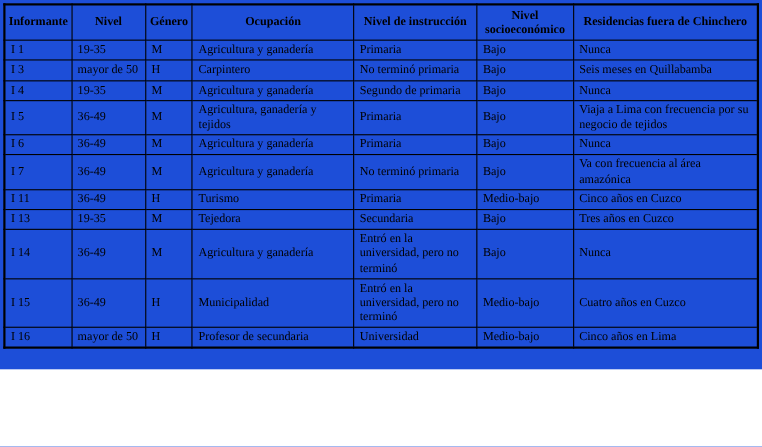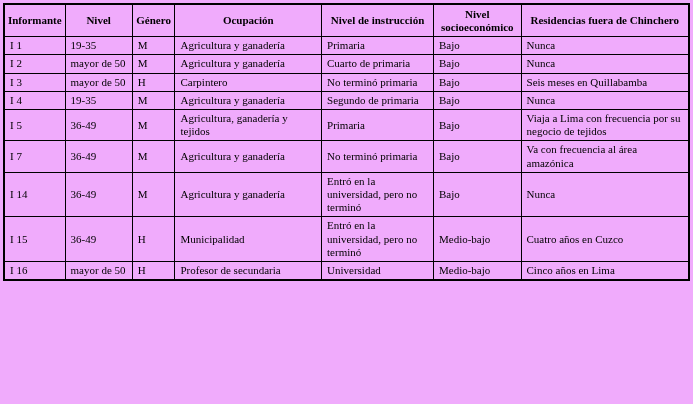--- a/index.html
+++ b/index.html
@@ -3,22 +3,22 @@
 <meta charset="utf-8">
 <style>
   html, body {
     margin: 0;
     padding: 0;
     background: #ffffff;
     font-family: "Liberation Serif", "DejaVu Serif", serif;
   }
   .page {
     width: 693px;
-    height: 404px;
-    background: #f0abfc;
+    height: 336px;
+    background: #1d4ed8;
     box-sizing: border-box;
     padding: 3px 3px 0 3px;
   }
   table.data-table {
     border-collapse: collapse;
     width: 687px;
     table-layout: fixed;
     border: 2px solid #000000;
   }
   table.data-table th,
@@ -79,29 +79,20 @@
         <tr>
           <td>I 1</td>
           <td>19-35</td>
           <td>M</td>
           <td>Agricultura y ganadería</td>
           <td>Primaria</td>
           <td>Bajo</td>
           <td>Nunca</td>
         </tr>
         <tr>
-          <td>I 2</td>
-          <td>mayor de 50</td>
-          <td>M</td>
-          <td>Agricultura y ganadería</td>
-          <td>Cuarto de primaria</td>
-          <td>Bajo</td>
-          <td>Nunca</td>
-        </tr>
-        <tr>
           <td>I 3</td>
           <td>mayor de 50</td>
           <td>H</td>
           <td>Carpintero</td>
           <td>No terminó primaria</td>
           <td>Bajo</td>
           <td>Seis meses en Quillabamba</td>
         </tr>
         <tr>
           <td>I 4</td>
@@ -115,27 +106,54 @@
         <tr>
           <td>I 5</td>
           <td>36-49</td>
           <td>M</td>
           <td>Agricultura, ganadería y tejidos</td>
           <td>Primaria</td>
           <td>Bajo</td>
           <td>Viaja a Lima con frecuencia por su negocio de tejidos</td>
         </tr>
         <tr>
+          <td>I 6</td>
+          <td>36-49</td>
+          <td>M</td>
+          <td>Agricultura y ganadería</td>
+          <td>Primaria</td>
+          <td>Bajo</td>
+          <td>Nunca</td>
+        </tr>
+        <tr>
           <td>I 7</td>
           <td>36-49</td>
           <td>M</td>
           <td>Agricultura y ganadería</td>
           <td>No terminó primaria</td>
           <td>Bajo</td>
           <td>Va con frecuencia al área amazónica</td>
+        </tr>
+        <tr>
+          <td>I 11</td>
+          <td>36-49</td>
+          <td>H</td>
+          <td>Turismo</td>
+          <td>Primaria</td>
+          <td>Medio-bajo</td>
+          <td>Cinco años en Cuzco</td>
+        </tr>
+        <tr>
+          <td>I 13</td>
+          <td>19-35</td>
+          <td>M</td>
+          <td>Tejedora</td>
+          <td>Secundaria</td>
+          <td>Bajo</td>
+          <td>Tres años en Cuzco</td>
         </tr>
         <tr>
           <td>I 14</td>
           <td>36-49</td>
           <td>M</td>
           <td>Agricultura y ganadería</td>
           <td>Entró en la universidad, pero no terminó</td>
           <td>Bajo</td>
           <td>Nunca</td>
         </tr>

